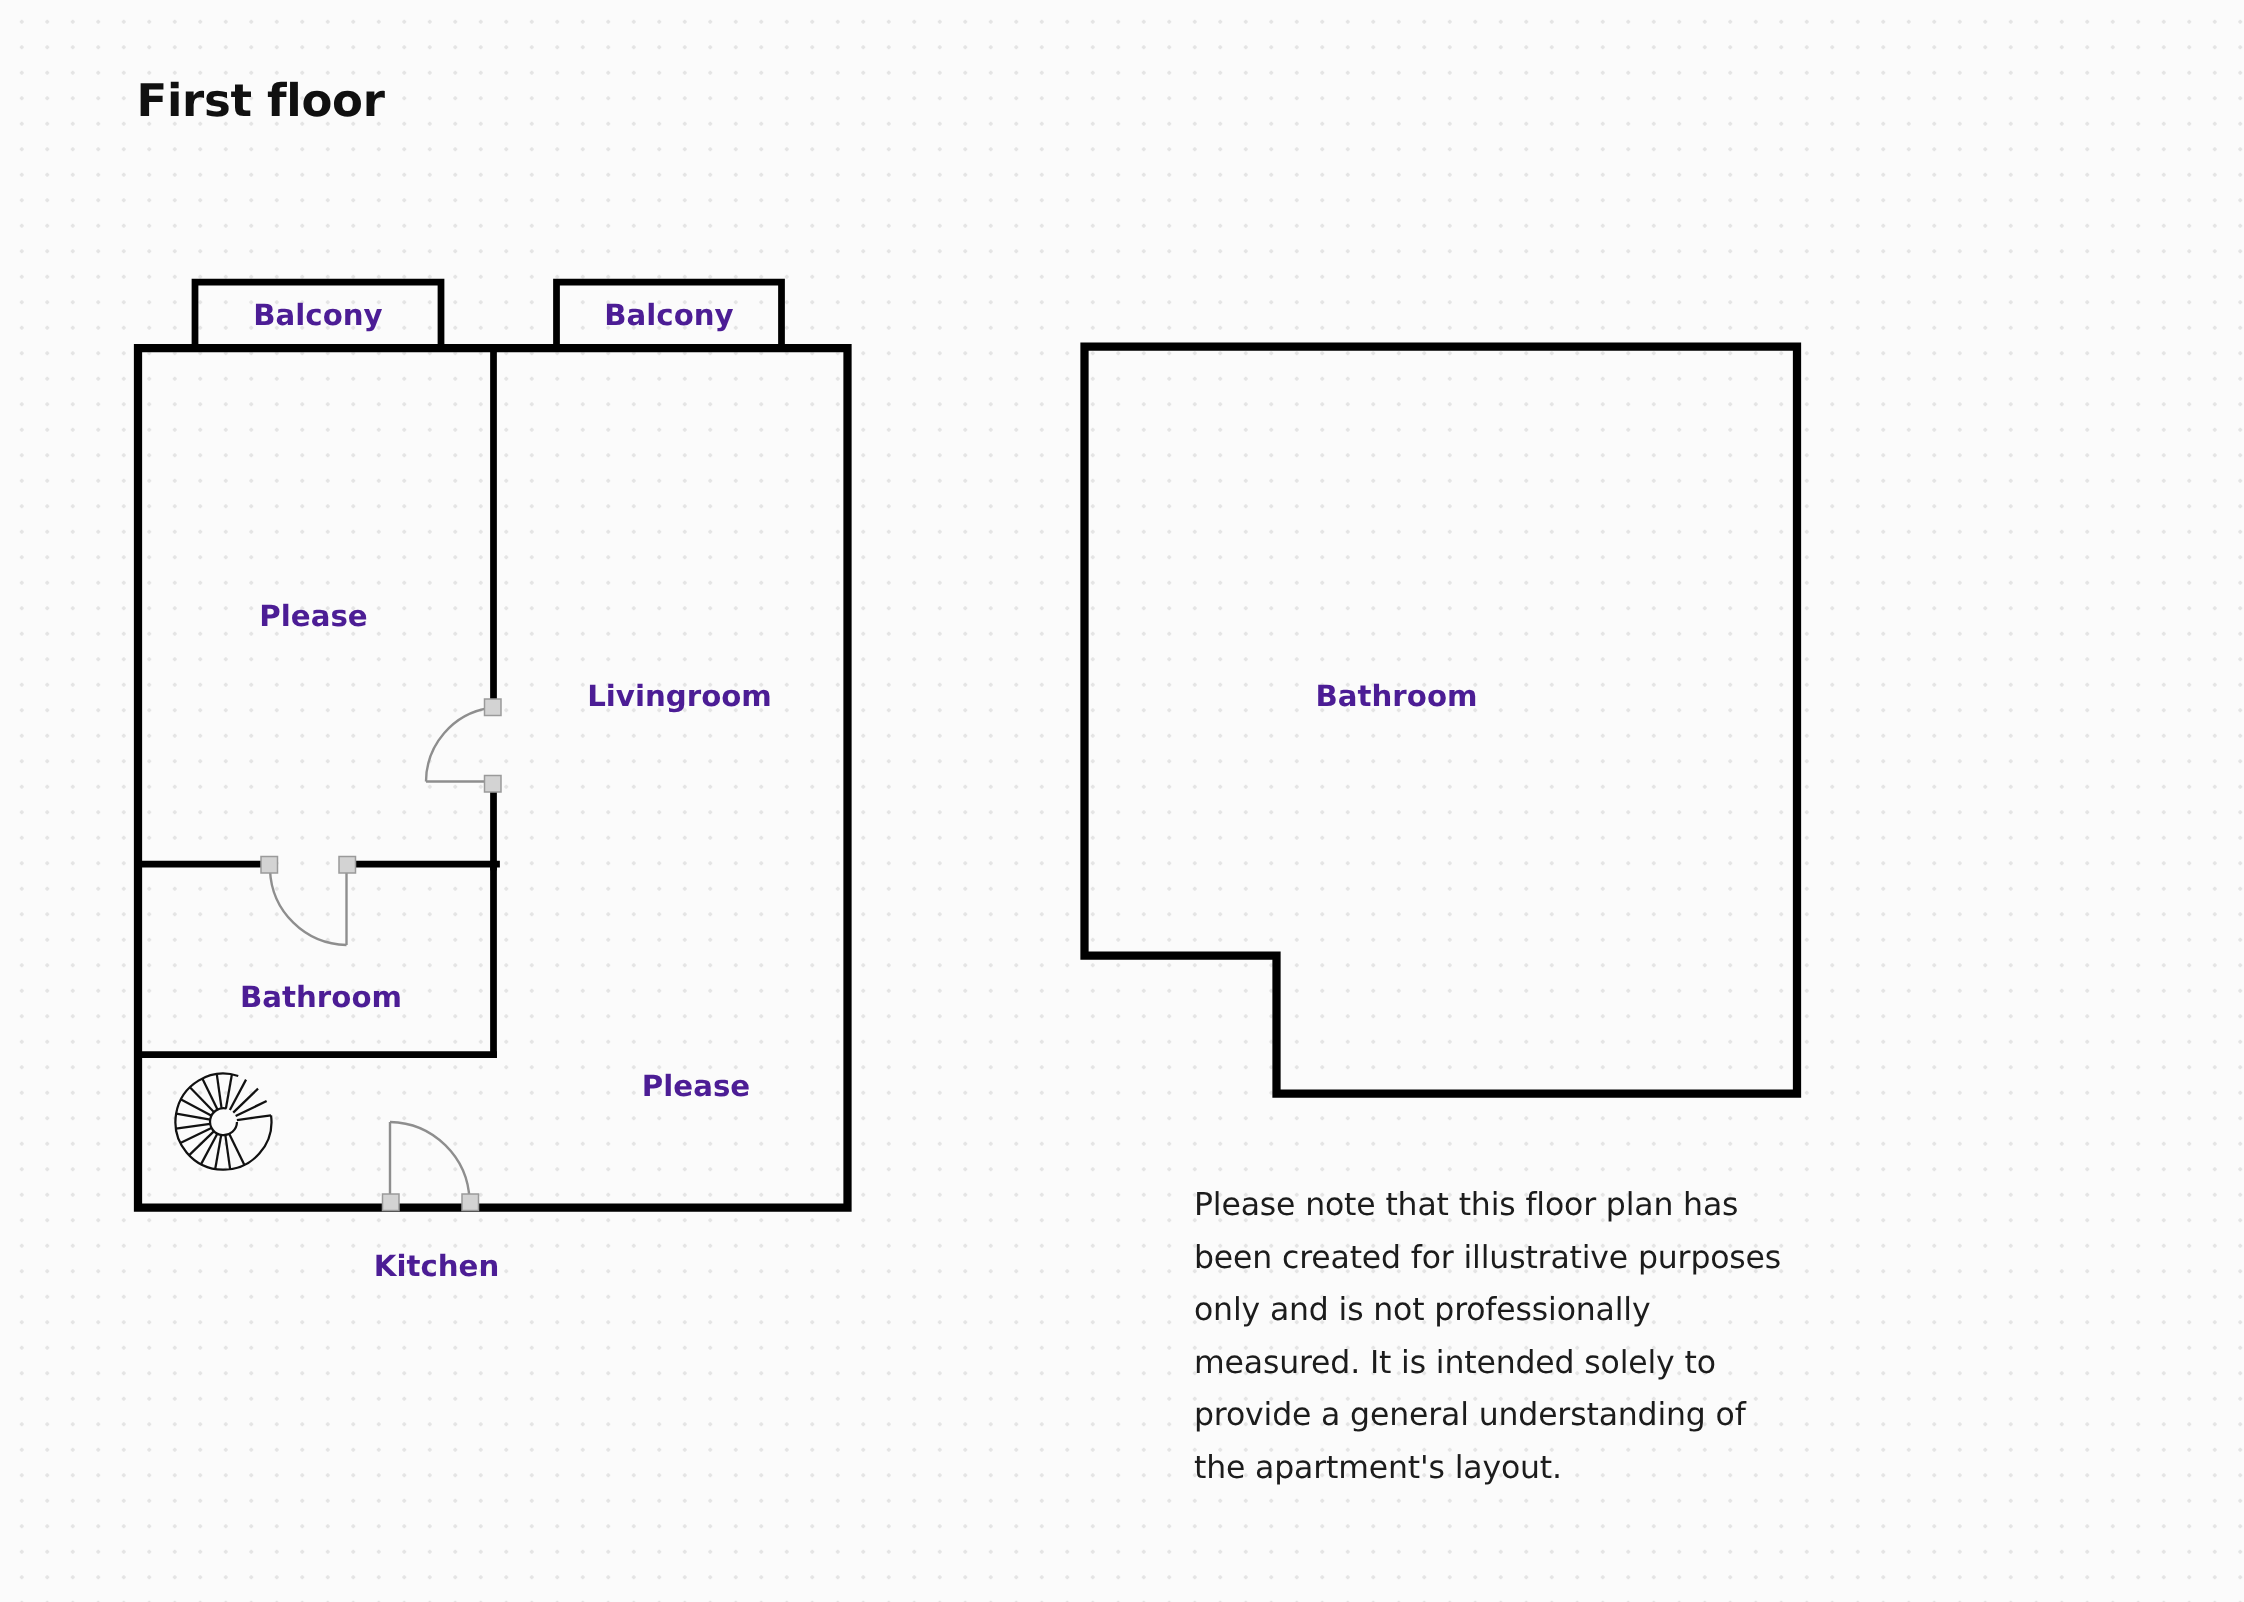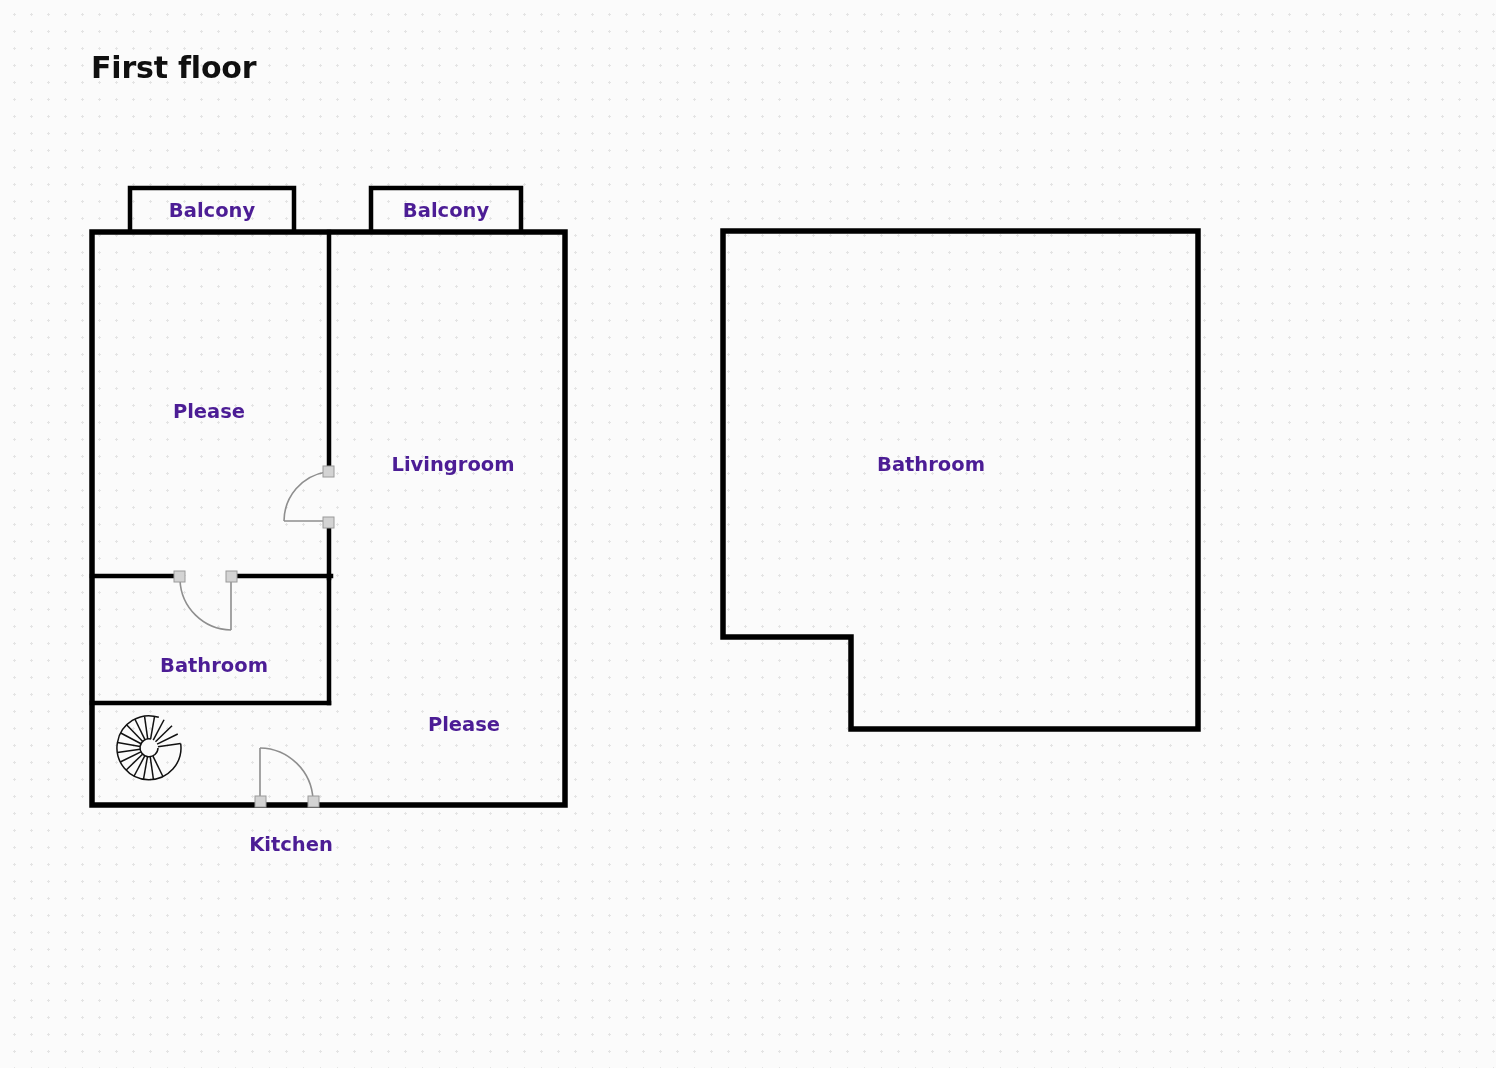--- a/index.html
+++ b/index.html
@@ -189,14 +189,15 @@
   <div class="room-label" style="left:451px; top:724px;">Please</div>
 
   <div class="room-label" style="left:278px; top:844px;">Kitchen</div>
 
   <div class="room-label" style="left:199px; top:210px;">Balcony</div>
 
   <div class="room-label" style="left:433px; top:210px;">Balcony</div>
 
   <div class="room-label" style="left:918px; top:464px;">Bathroom</div>
 
+  <div id="disclaimer">Please note that this floor plan has been created for illustrative purposes only and is not professionally measured. It is intended solely to provide a general understanding of the apartment's layout.</div>
 
 </div>
 
 </body></html>

